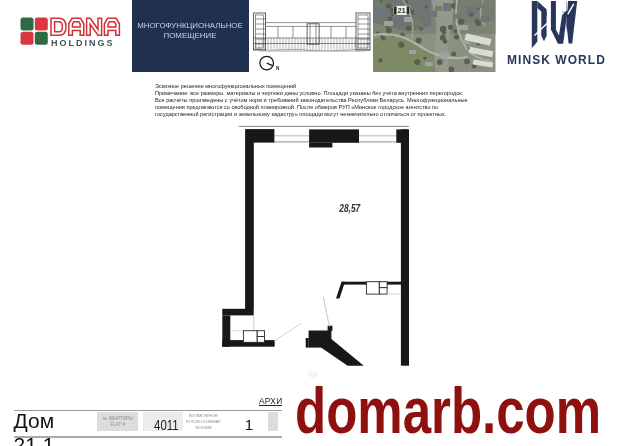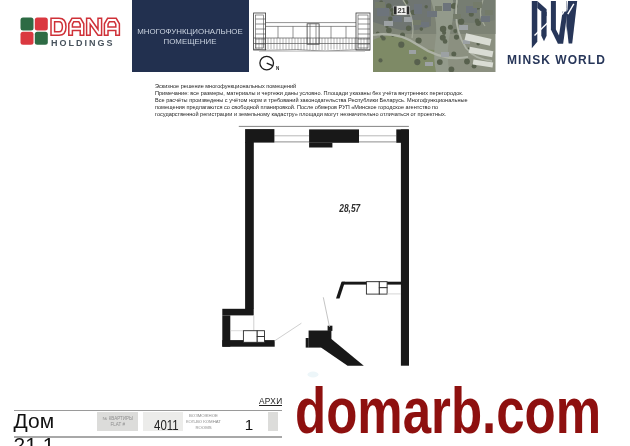--- a/index.html
+++ b/index.html
@@ -21,21 +21,21 @@
     <path transform="translate(17.8,0)" d="M0,17 L0,5.5 L3.2,0 L11.8,0 L15,5.5 L15,17 L11.4,17 L11.4,12.2 L3.6,12.2 L3.6,17 Z M3.6,8.8 L3.6,6 L5,3.4 L10,3.4 L11.4,6 L11.4,8.8 Z"></path>
 
     <path transform="translate(35.6,0)" d="M0,17 L0,0 L3.6,0 L11.4,11 L11.4,0 L15,0 L15,17 L11.4,17 L3.6,6 L3.6,17 Z"></path>
 
     <path transform="translate(53.4,0)" d="M0,17 L0,5.5 L3.2,0 L11.8,0 L15,5.5 L15,17 L11.4,17 L11.4,12.2 L3.6,12.2 L3.6,17 Z M3.6,8.8 L3.6,6 L5,3.4 L10,3.4 L11.4,6 L11.4,8.8 Z"></path>
   </g>
   <text x="36" y="33.8" font-size="9" font-weight="bold" letter-spacing="2.0" fill="#47525c">HOLDINGS</text>
 </svg>
 
 <div class="abs" style="left:131.5px;top:0;width:117px;height:72.3px;background:#22304f;color:#c9d2df;text-align:center;font-size:7.9px;line-height:9.6px;">
-  <div style="margin-top:27px;">МНОГОФУНКЦИОНАЛЬНОЕ<br>ПОМЕЩЕНИЕ</div>
+  <div style="margin-top:21px;">МНОГОФУНКЦИОНАЛЬНОЕ<br>ПОМЕЩЕНИЕ</div>
 </div>
 
 <svg class="abs" style="left:253px;top:12px" width="121" height="44" viewBox="0 0 121 44">
   <g fill="none" stroke="#3a3a3a" stroke-width="0.8">
     <rect x="0.6" y="1" width="12" height="37"></rect>
     <rect x="103" y="1" width="14" height="37"></rect>
     <rect x="54.1" y="11.8" width="12" height="20.4"></rect>
   </g>
   <g fill="none" stroke="#4a4a4a" stroke-width="0.6">
     <line x1="12.6" y1="10.6" x2="103" y2="10.6"></line>

